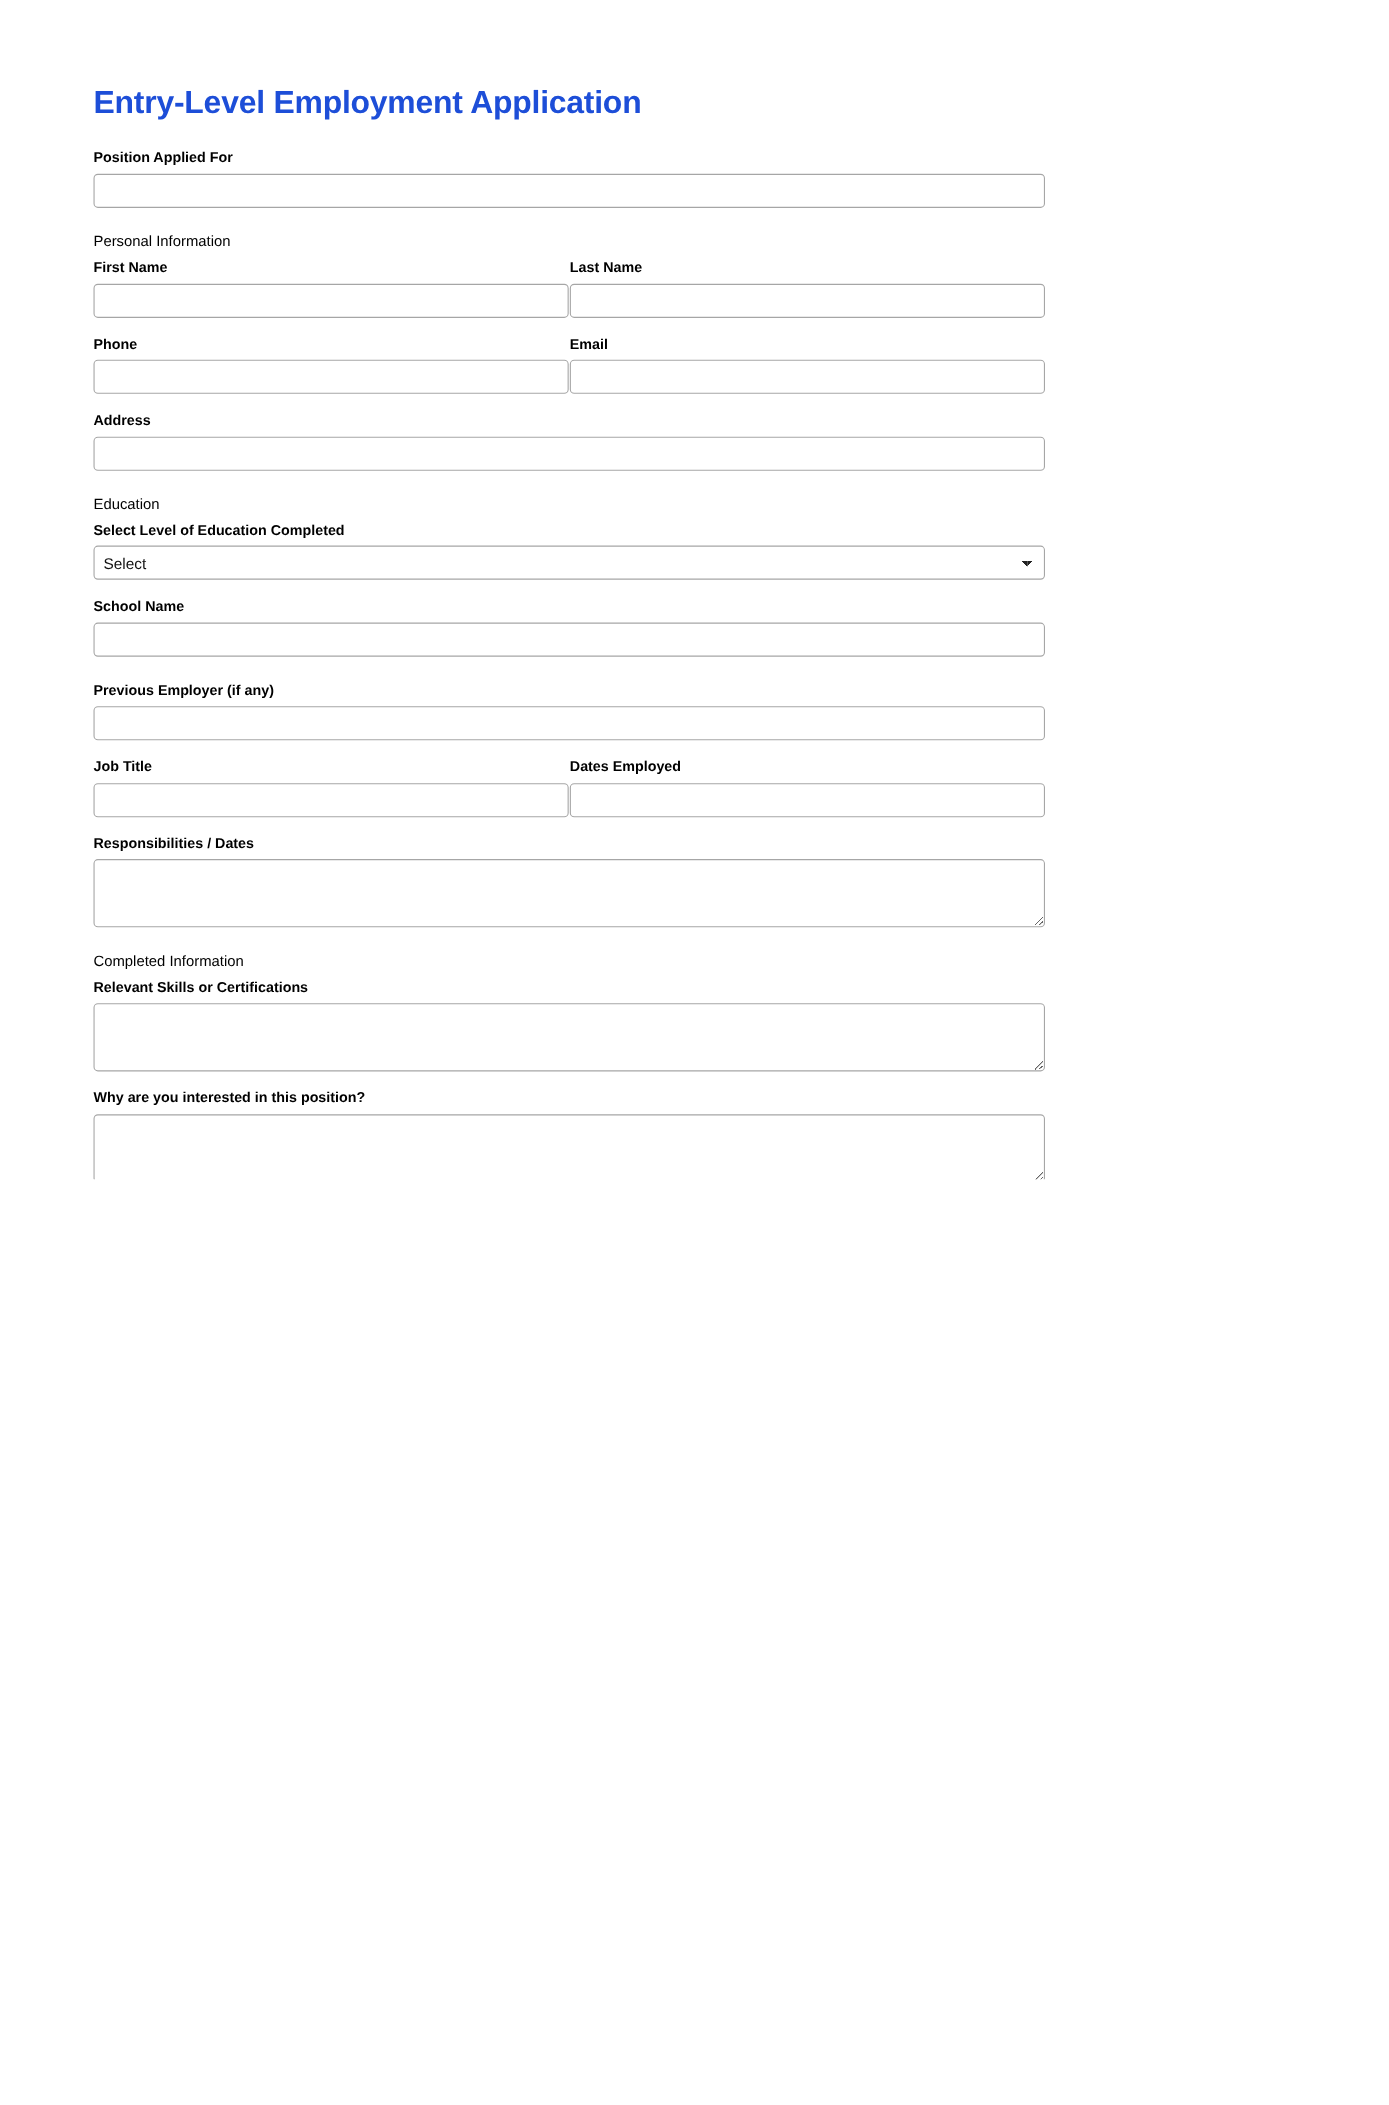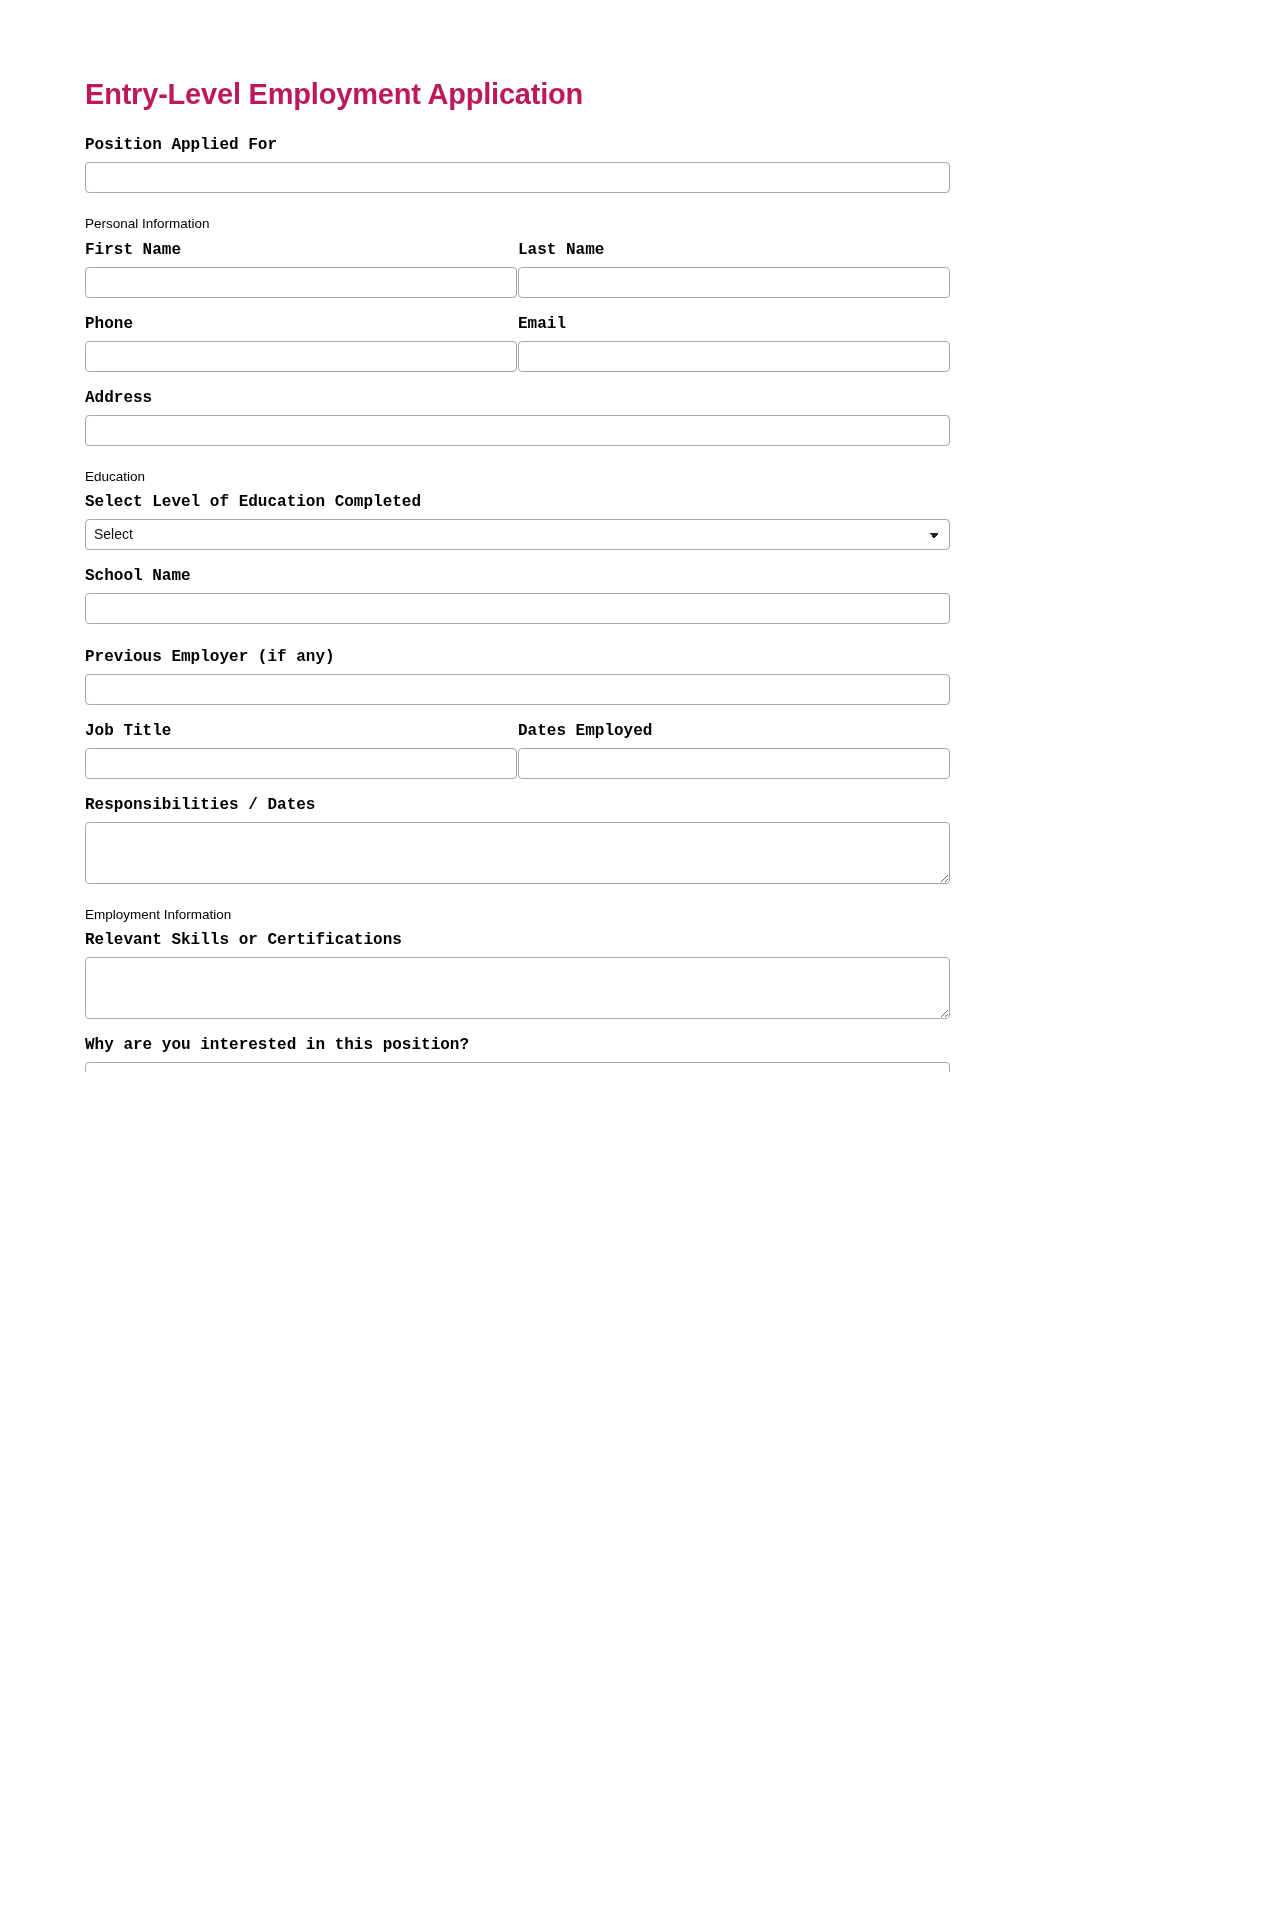--- a/index.html
+++ b/index.html
@@ -28,21 +28,21 @@
     position: absolute;
     left: 85px;
     top: 0;
     width: 865px;
   }
 
   .doc-title {
     font-size: 29px;
     font-weight: bold;
     letter-spacing: -0.2px;
-    color: #be185d;
+    color: #1d4ed8;
     margin: 0;
     padding-top: 76px;
     line-height: 1.25;
   }
 
   .section {
     margin-top: 21px;
   }
 
   .section-heading {
@@ -52,26 +52,25 @@
     margin: 0 0 0 0;
     line-height: 1.5;
   }
 
   .field {
     margin-top: 3px;
   }
 
   .field-label {
     display: block;
-    font-size: 16px;
+    font-size: 13px;
     font-weight: bold;
     color: #000000;
     line-height: 1.5;
     margin-bottom: 5px;
-    font-family: Liberation Mono, monospace;
   }
 
   .ctrl {
     display: block;
     width: 100%;
     box-sizing: border-box;
     height: 31px;
     border: 1px solid #a6a6a6;
     border-radius: 4px;
     background: #ffffff;
@@ -204,21 +203,21 @@
 
       <div class="gap-sm"></div>
 
       <div class="field">
         <label class="field-label">Responsibilities / Dates</label>
         <textarea class="ctrl" style=""></textarea>
       </div>
     </div>
 
     <div class="section">
-      <div class="section-heading">Employment Information</div>
+      <div class="section-heading">Completed Information</div>
 
       <div class="field">
         <label class="field-label">Relevant Skills or Certifications</label>
         <textarea class="ctrl" style=""></textarea>
       </div>
 
       <div class="gap-sm"></div>
 
       <div class="field">
         <label class="field-label">Why are you interested in this position?</label>

